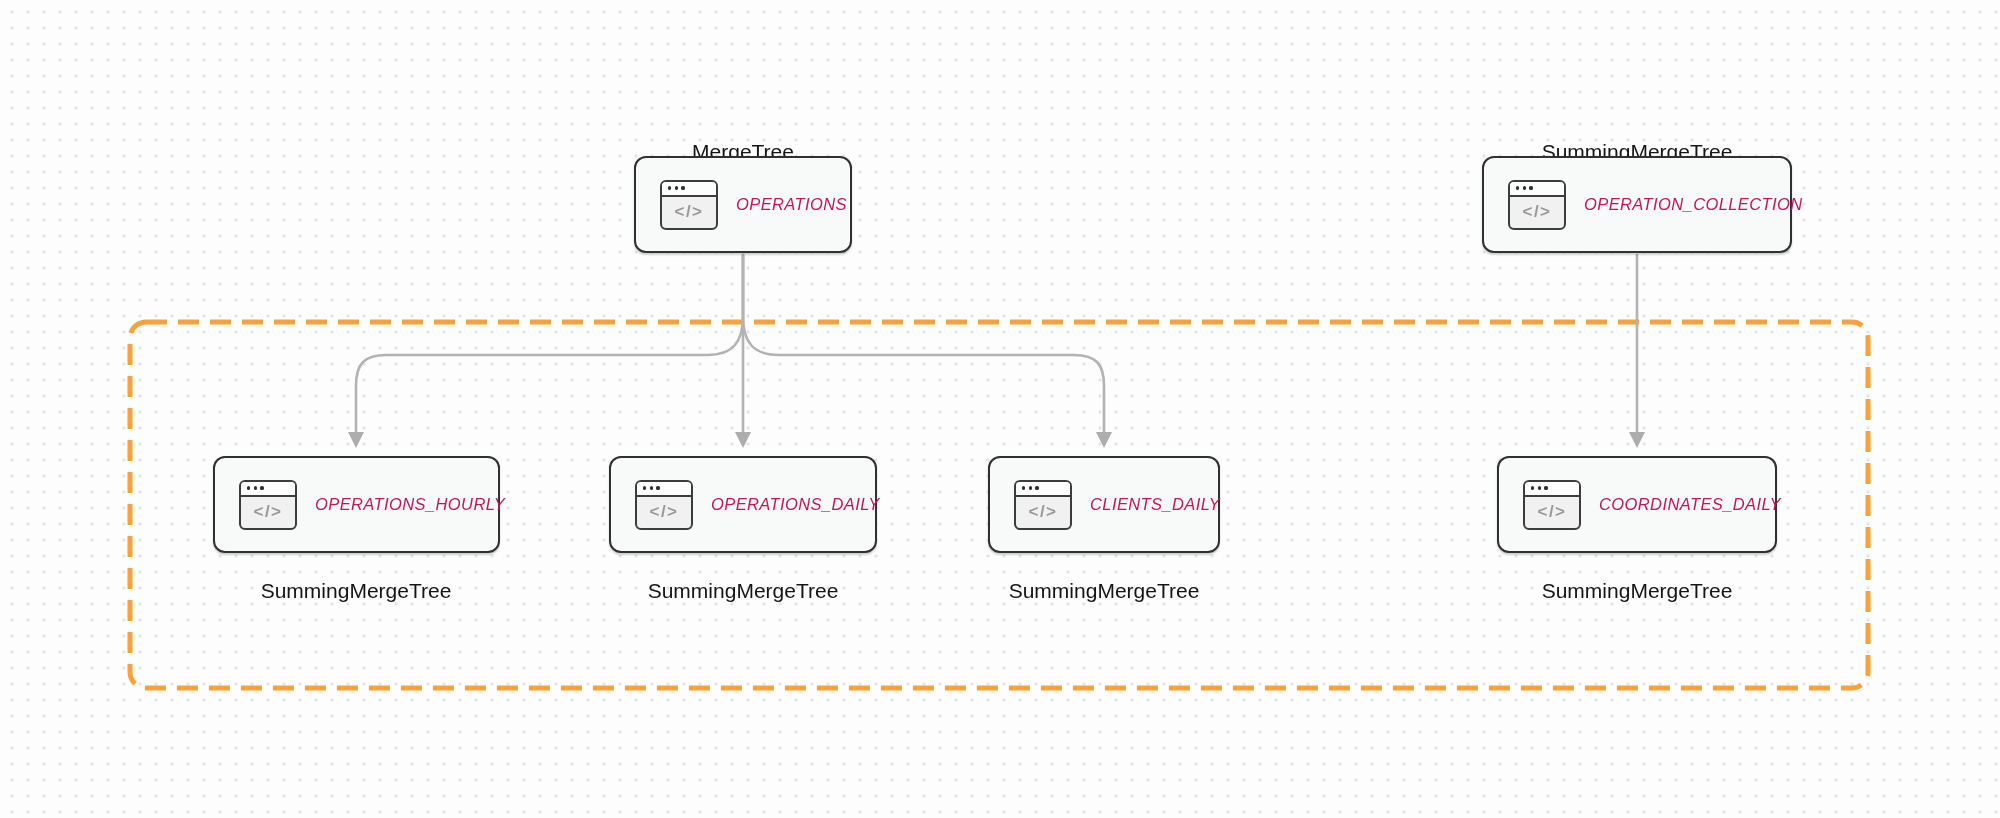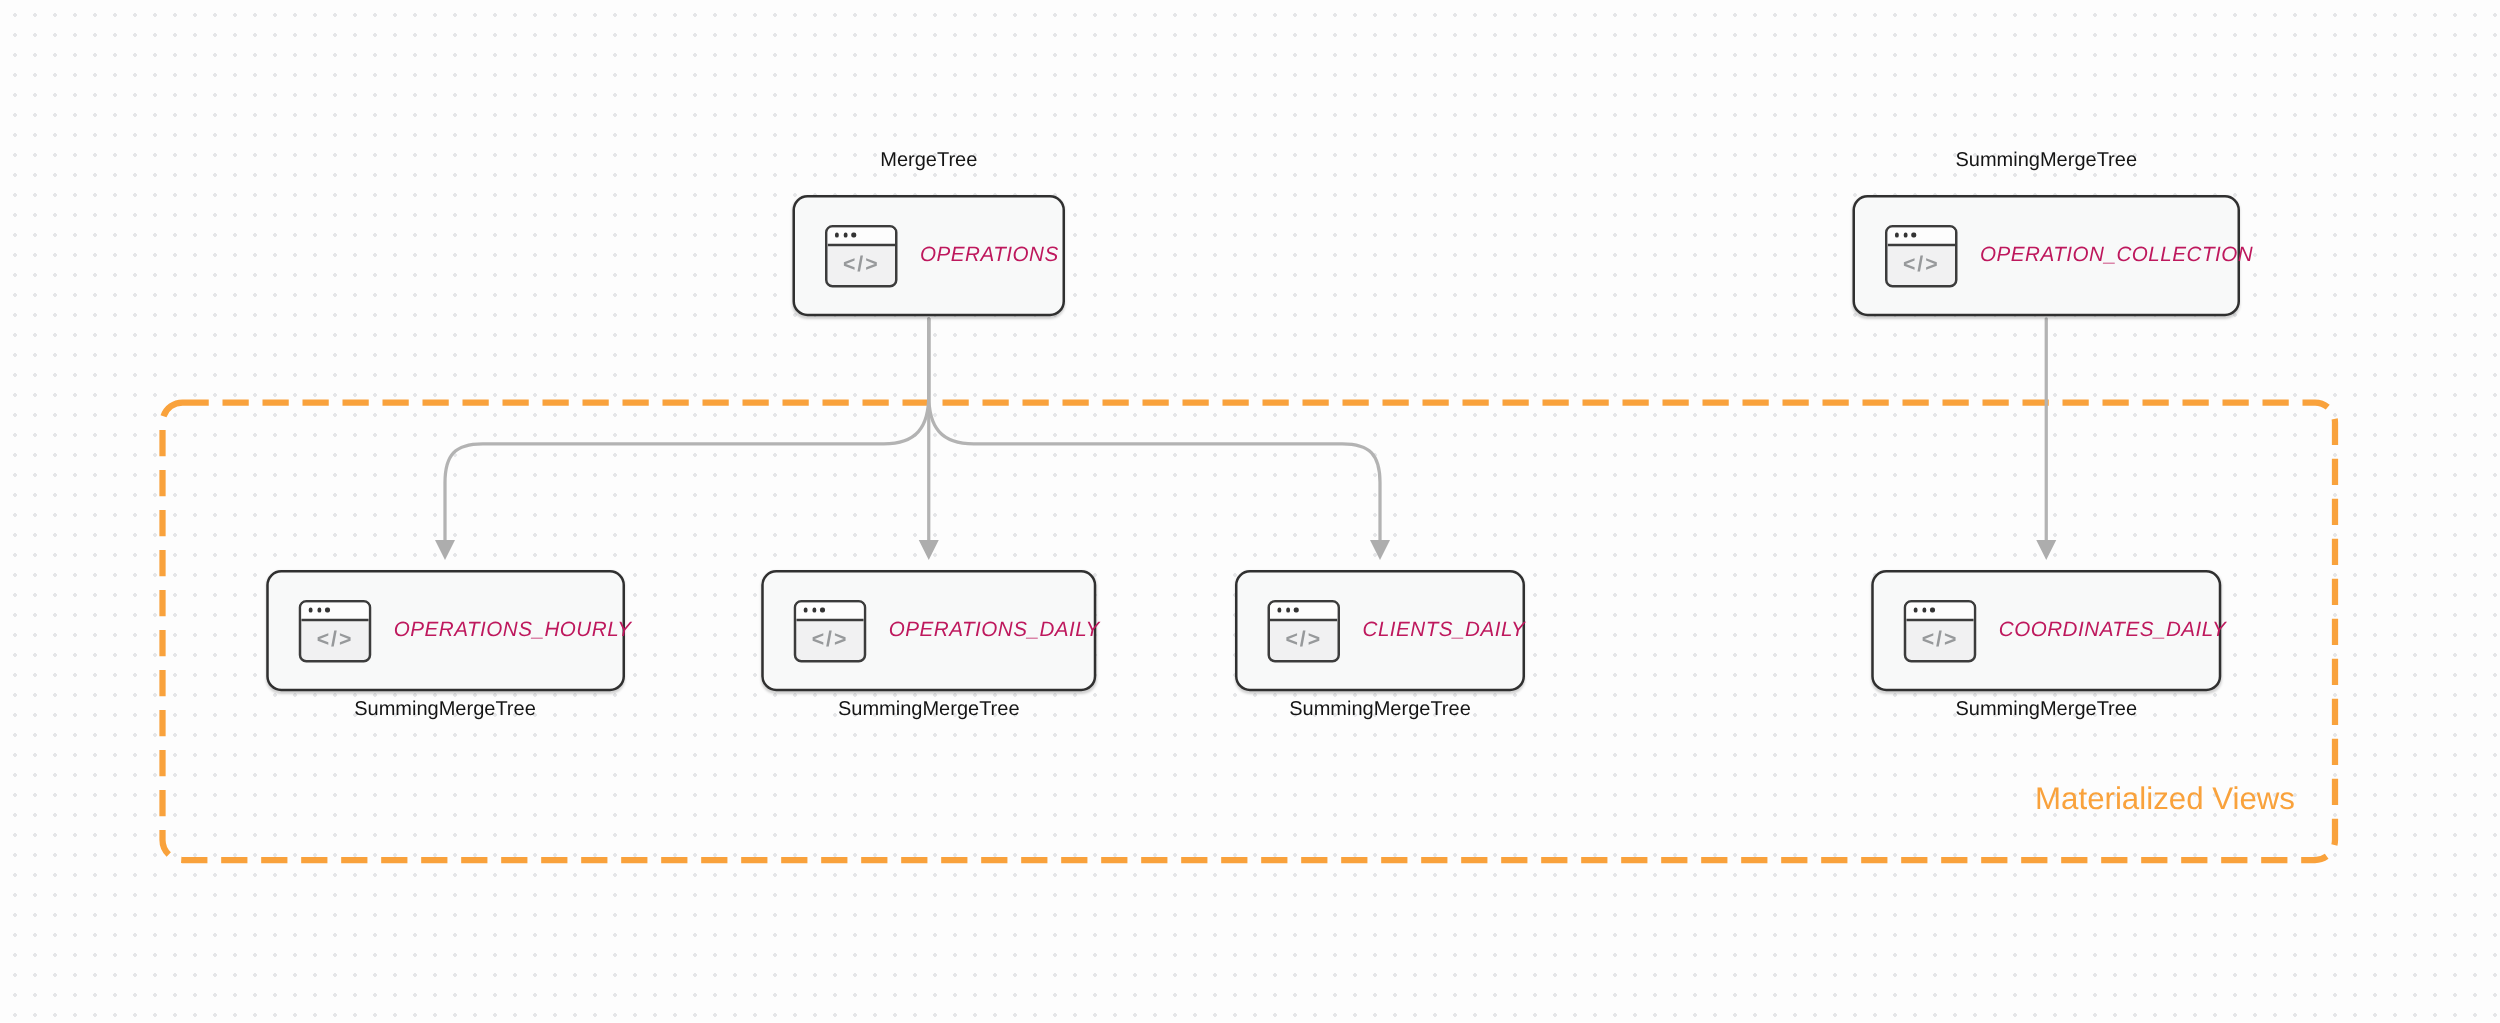--- a/index.html
+++ b/index.html
@@ -83,23 +83,24 @@
     color: #97999b;
     font-weight: 700;
     font-size: 17px;
     letter-spacing: 1.5px;
     font-style: normal;
   }
   .node-label {
     position: absolute;
     width: 300px;
     text-align: center;
-    font-size: 16px;
+    font-size: 21px;
     color: #151515;
     white-space: nowrap;
+    margin-top: 20px;
   }
   .group-label {
     position: absolute;
     left: 1496px;
     top: 625px;
     width: 340px;
     text-align: right;
     font-size: 25px;
     font-weight: 500;
     color: var(--accent-orange, #f9a23c);
@@ -200,15 +201,14 @@
       <div class="win-body">&lt;/&gt;</div>
     </div>
     <div class="node-title">COORDINATES_DAILY</div>
   </div>
 
   <div class="node-label" style="left:206px; top:559px;">SummingMergeTree</div>
   <div class="node-label" style="left:593px; top:559px;">SummingMergeTree</div>
   <div class="node-label" style="left:954px; top:559px;">SummingMergeTree</div>
   <div class="node-label" style="left:1487px; top:559px;">SummingMergeTree</div>
 
-  <div class="group-label">Materialized Views</div>
 
 </div>
 
 </body></html>

